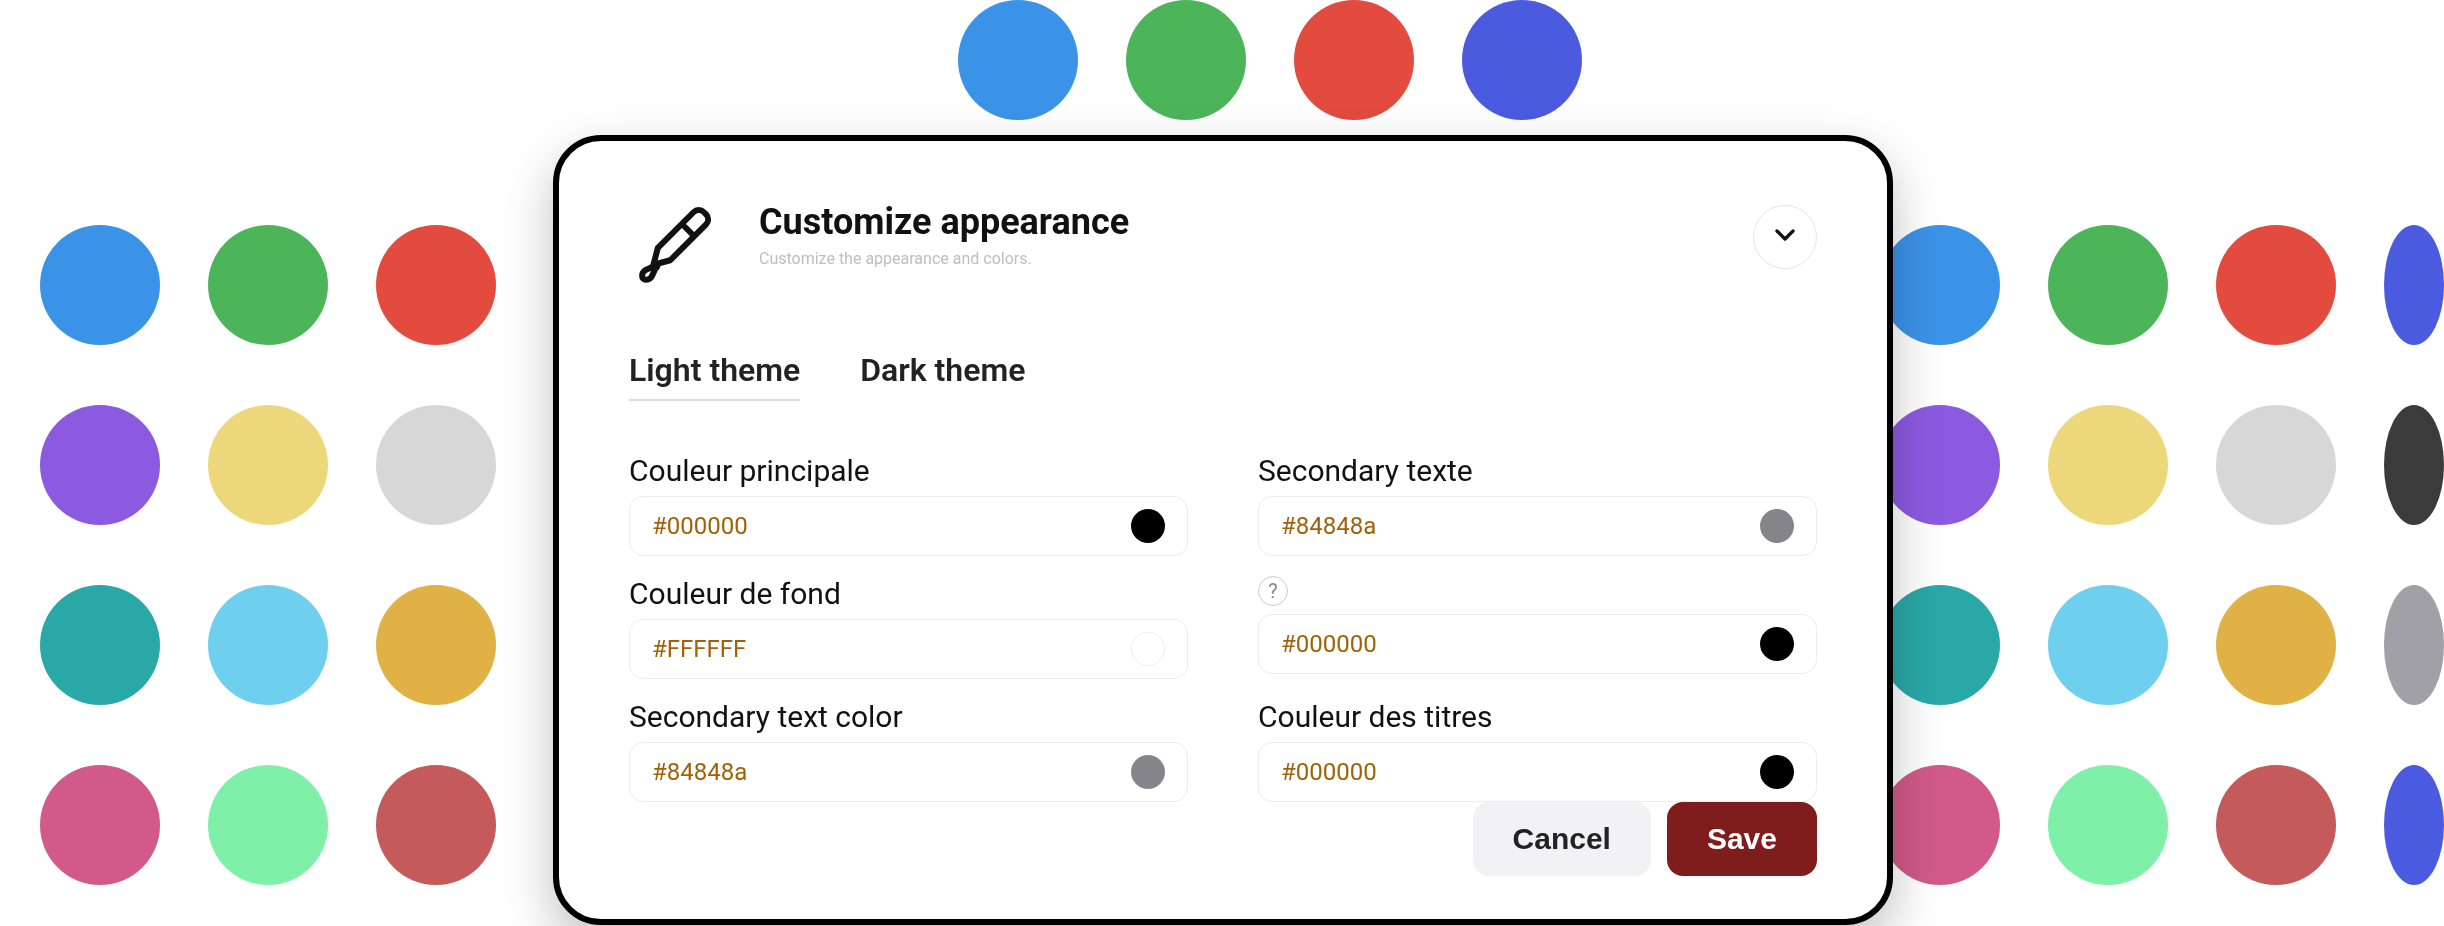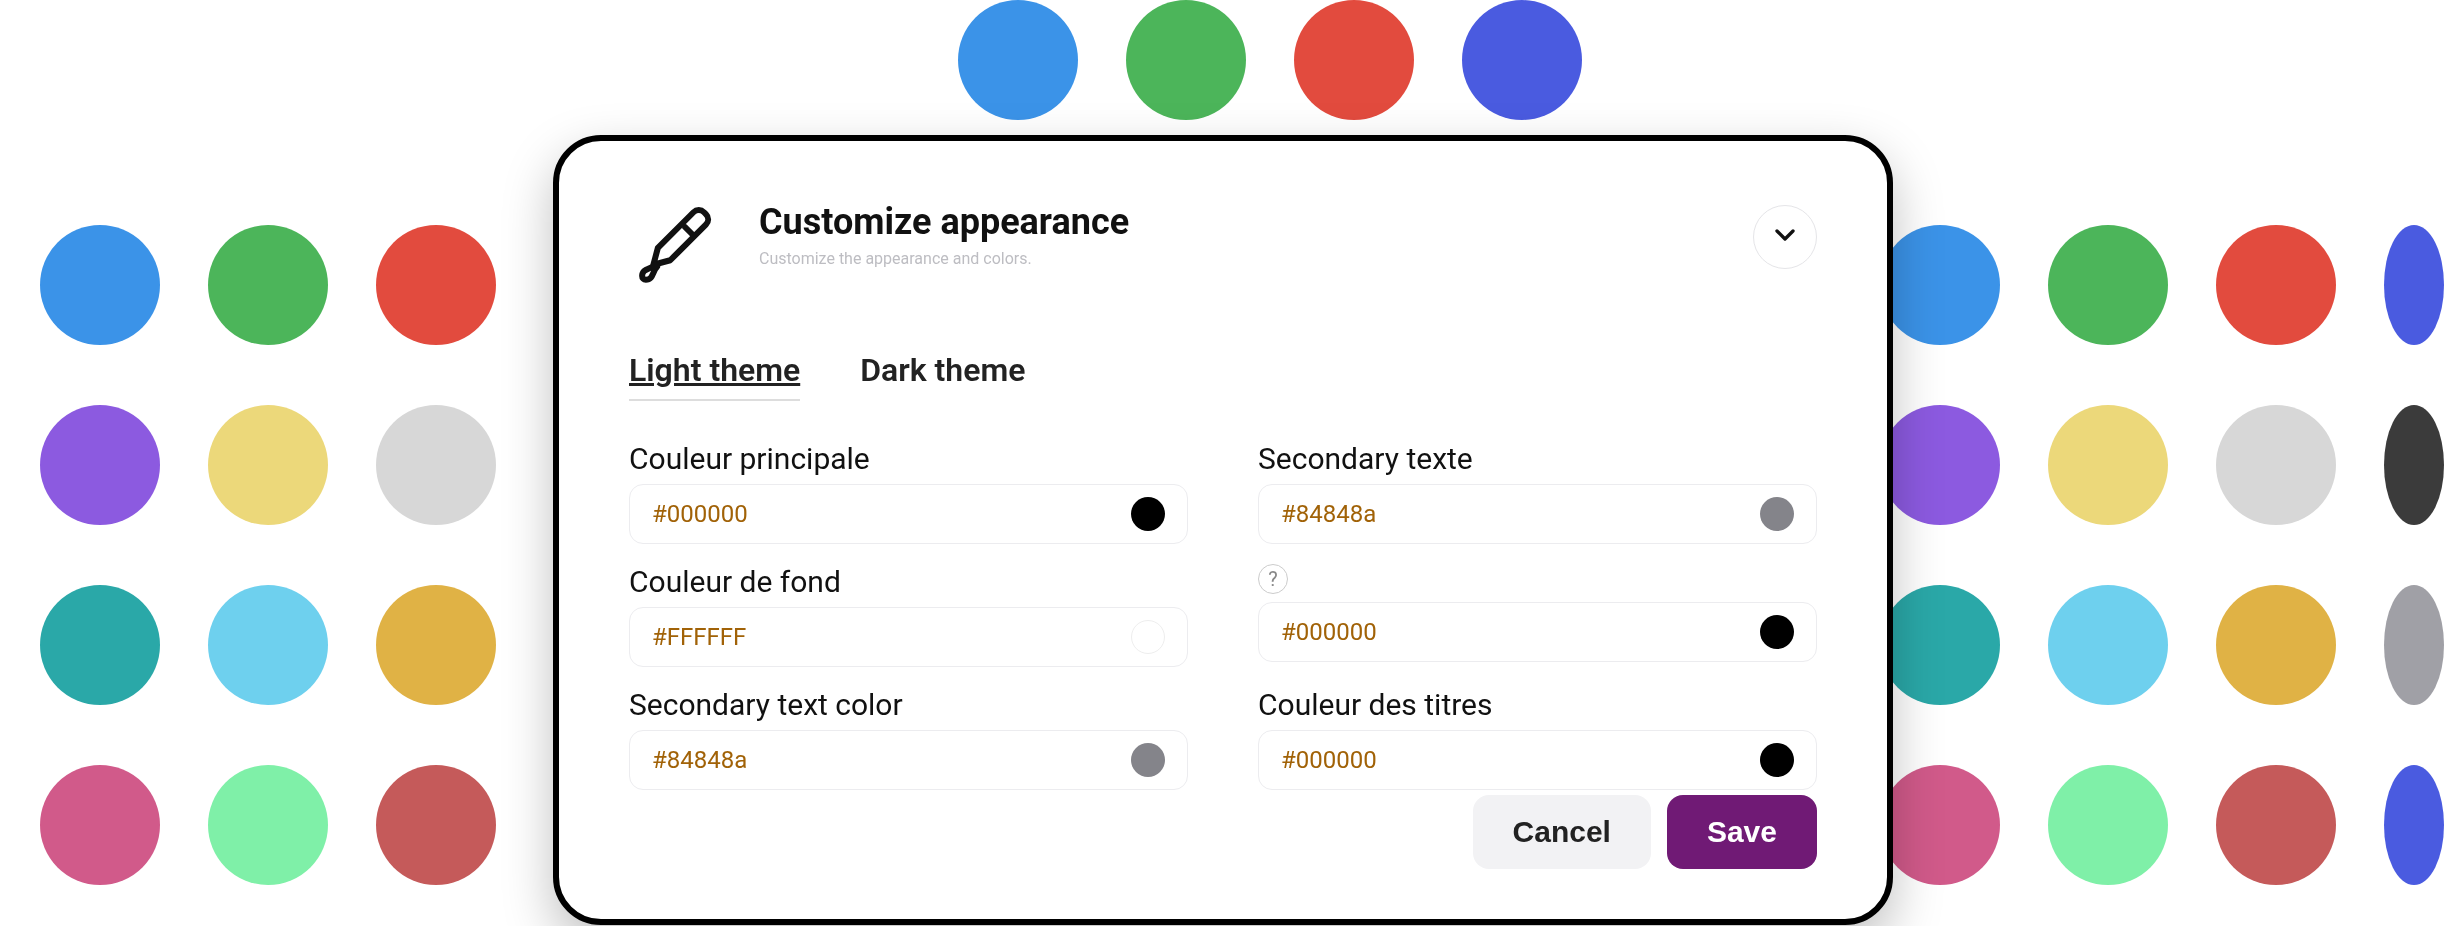--- a/index.html
+++ b/index.html
@@ -30,28 +30,28 @@
   .title { font-size: 36px; font-weight: 700; color: #111; }
   .subtitle { font-size: 16px; color: #bdbdc2; margin-top: 6px; }
   .chev-btn {
     width: 64px; height: 64px; border-radius: 50%; border: 1px solid #e5e5e8;
     display: flex; align-items: center; justify-content: center; background: #fff;
     position: absolute; right: 0; top: 4px; cursor: pointer;
   }
 
   .tabs { display: flex; gap: 60px; margin-top: 60px; }
   .tab { font-size: 32px; font-weight: 600; color: #222; padding-bottom: 10px; cursor: pointer; }
-  .tab.active { border-bottom: 2px solid #ddd; text-decoration: underline; }
+  .tab.active { border-bottom: 2px solid #ddd; }
 
   .grid {
     display: grid;
     grid-template-columns: 1fr 1fr;
     column-gap: 70px;
     row-gap: 20px;
-    margin-top: 40px;
+    margin-top: 52px;
   }
   .field-label { font-size: 30px; color: #111; margin-bottom: 8px; display: flex; align-items: center; gap: 12px; }
   .help {
     width: 30px; height: 30px; border: 1px solid #ccc; border-radius: 50%;
     display: inline-flex; align-items: center; justify-content: center;
     font-size: 20px; color: #888;
   }
   .input {
     display: flex; align-items: center; justify-content: space-between;
     border: 1px solid #ececef; border-radius: 14px;
@@ -60,21 +60,21 @@
   .input-text { font-size: 24px; color: #a16207; }
   .swatch { width: 34px; height: 34px; border-radius: 50%; }
   .swatch.white { border: 1px solid #eee; }
 
   .actions { margin-top: auto; display: flex; justify-content: flex-end; gap: 16px; }
   .btn {
     padding: 20px 40px; border-radius: 16px; font-size: 30px; font-weight: 700;
     border: none; cursor: pointer;
   }
   .btn-cancel { background: #f2f2f4; color: #222; }
-  .btn-save { background: #701a75; color: #fff; }
+  .btn-save { background: #7f1d1d; color: #fff; }
 </style>
 </head>
 <body>
 
 <div class="stage">
 
   <div class="dot" style="left:958px; top:0; background:#3b93e8"></div>
   <div class="dot" style="left:1126px; top:0; background:#4cb55a"></div>
   <div class="dot" style="left:1294px; top:0; background:#e24b3e"></div>
   <div class="dot" style="left:1462px; top:0; background:#4a5be0"></div>

